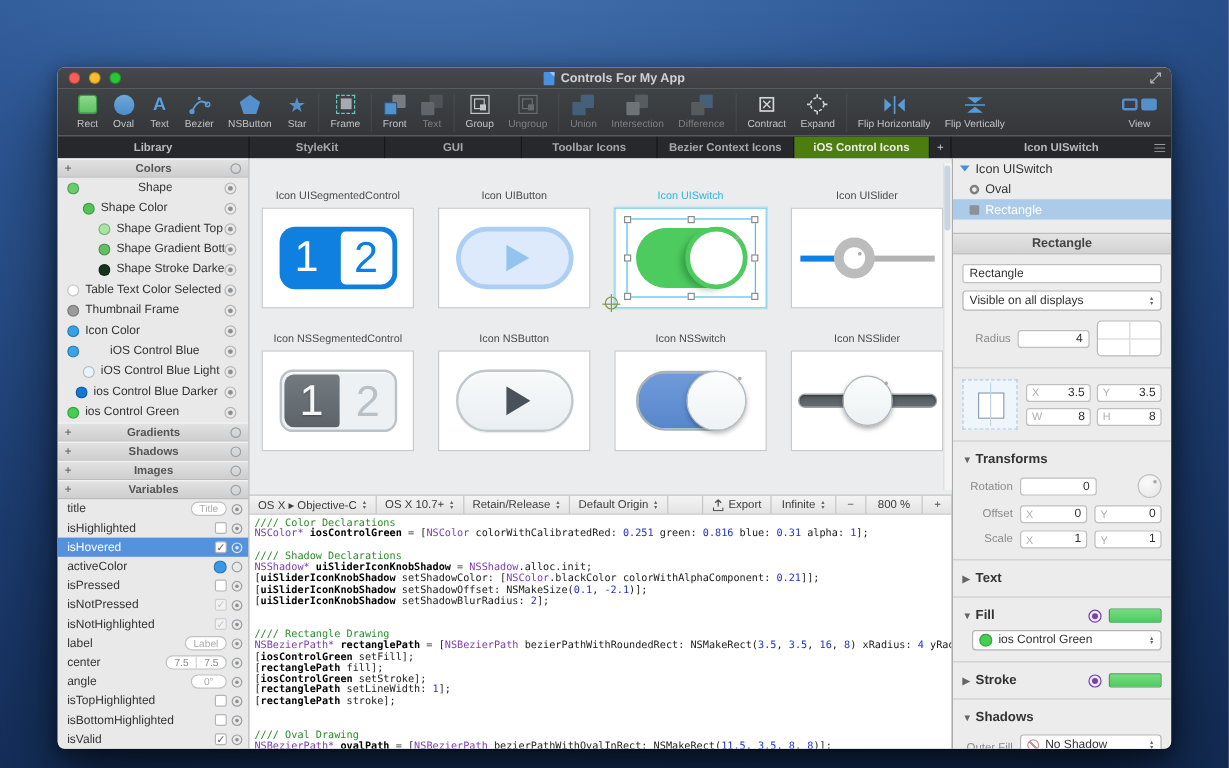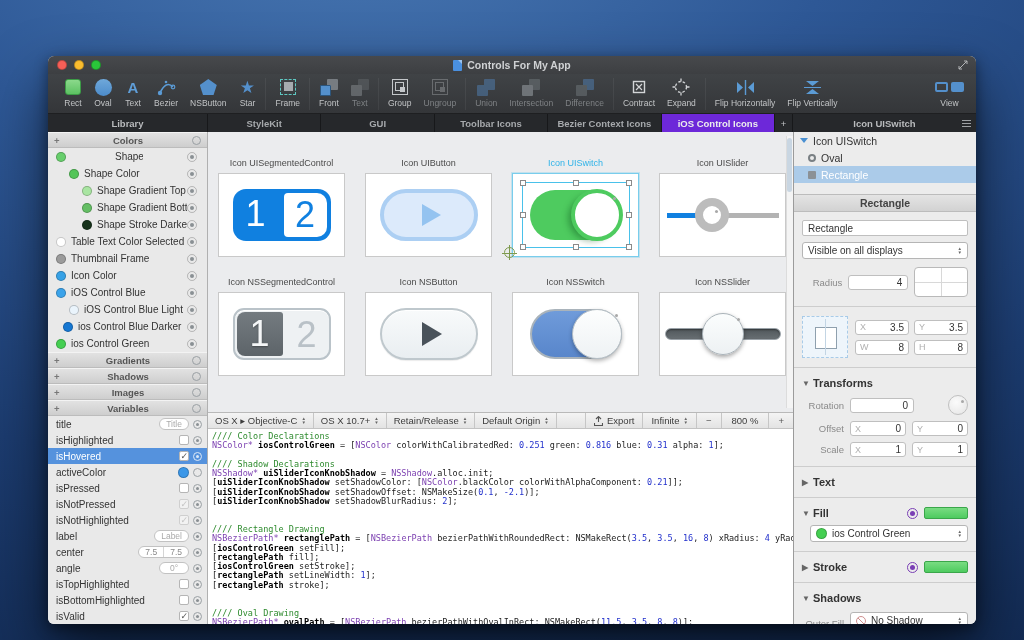--- a/index.html
+++ b/index.html
@@ -54,21 +54,21 @@
   .i-group::before{content:"";position:absolute;left:2px;top:2px;width:7px;height:7px;border:1px solid #c4c7ca}
   .i-group::after{content:"";position:absolute;right:2px;bottom:2px;width:5px;height:5px;background:#c4c7ca}
   .i-view{display:flex;gap:3px;align-items:center}
   .i-view .v1{width:13px;height:10px;border:2px solid #5490cc;border-radius:2px}
   .i-view .v2{width:13px;height:10px;background:#5490cc;border-radius:2px}
   
   .tabbar { height:18px; background:#26282b; display:flex; flex:0 0 auto; font-size:9.5px; color:#a6a9ac; }
   .tb-lib { width:160px; border-right:1px solid #17181a; display:flex; align-items:center; justify-content:center; font-weight:bold; color:#b9bbbd;}
   .tabs { width:585px; display:flex; }
   .tab { flex:1; border-right:1px solid #17181a; display:flex; align-items:center; justify-content:center; white-space:nowrap; overflow:hidden; font-weight:bold;}
-  .tab.active { background:#6d28d9; color:#eceded; }
+  .tab.active { background:#4d7c0f; color:#eceded; }
   .tab-add { width:18px; display:flex; align-items:center; justify-content:center; border-right:1px solid #17181a; color:#c3c5c7;}
   .tb-panel { flex:1; display:flex; align-items:center; justify-content:center; position:relative; font-weight:bold; color:#b9bbbd;}
   .menu-bars{position:absolute;right:5px;top:6px;width:9px;height:7px;
     background:linear-gradient(#9ea1a4 1px,transparent 1px);background-size:9px 3px;}
   
   .content { flex:1; display:flex; min-height:0; }
   
   .sidebar { width:160px; background:#e9e9e9; border-right:1px solid #b0b0b0; overflow:hidden; flex:0 0 auto; }
   .ghead { height:16px; background:linear-gradient(#e2e2e2,#cecece); border-top:1px solid #f3f3f3; border-bottom:1px solid #bcbcbc;
     display:flex; align-items:center; padding:0 6px; font-size:9.5px; font-weight:bold; color:#555; }
@@ -451,21 +451,21 @@
         <div class="lrow" style="padding-left: 8px;">
           <span class="dot" style="background: rgb(155, 155, 155);"></span>
           <span class="lbl">Thumbnail Frame</span>
           <span class="tgt dot"></span>
         </div>
         <div class="lrow" style="padding-left: 8px;">
           <span class="dot" style="background: rgb(54, 161, 230);"></span>
           <span class="lbl">Icon Color</span>
           <span class="tgt dot"></span>
         </div>
-        <div class="lrow" style="padding-left: 8px;">
+        <div class="lrow" style="padding-left: 8px; text-align: center;">
           <span class="dot" style="background: rgb(59, 163, 234);"></span>
           <span class="lbl">iOS Control Blue</span>
           <span class="tgt dot"></span>
         </div>
         <div class="lrow" style="padding-left: 21px;">
           <span class="dot" style="background: rgb(234, 244, 252);"></span>
           <span class="lbl">iOS Control Blue Light</span>
           <span class="tgt dot"></span>
         </div>
         <div class="lrow" style="padding-left: 15px;">

